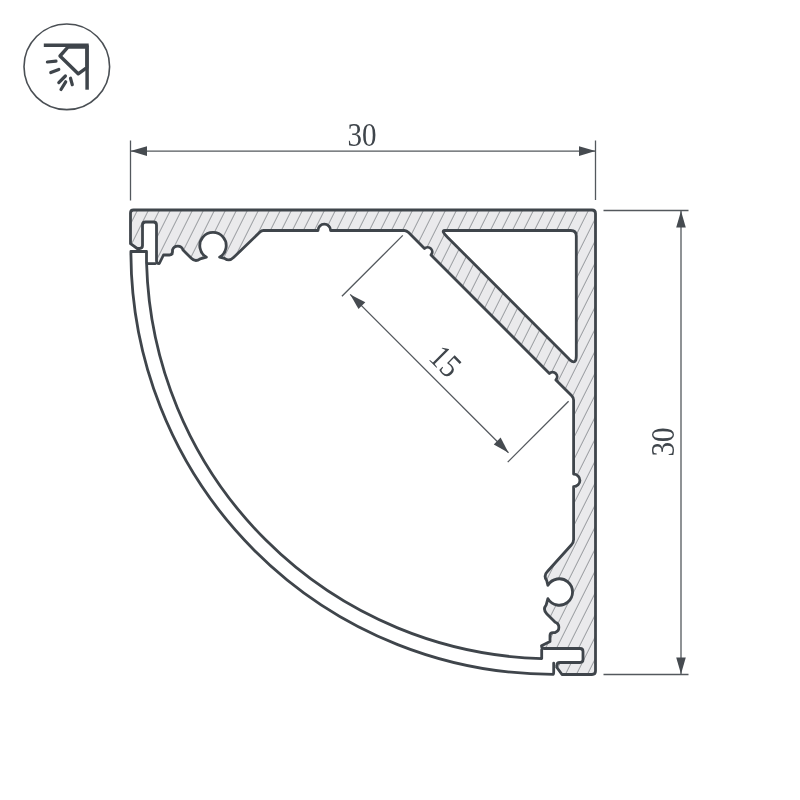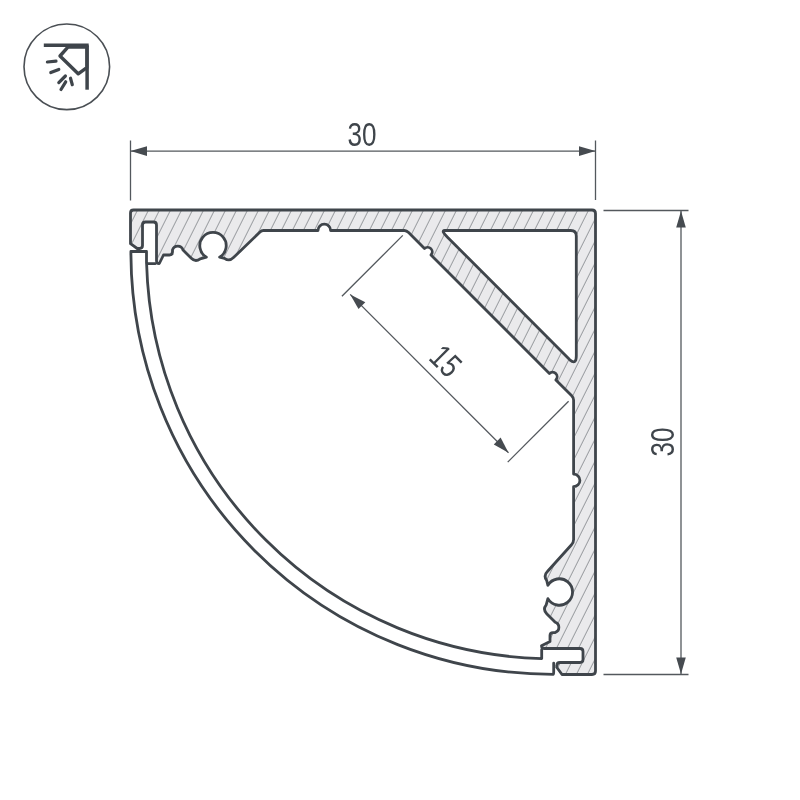--- a/index.html
+++ b/index.html
@@ -1,16 +1,16 @@
 <!DOCTYPE html>
 <html><head>
 <meta charset="utf-8">
 <style>
 html,body{margin:0;padding:0;background:#ffffff;}
-#page{width:800px;height:800px;position:relative;font-family:Liberation Sans, sans-serif;}
+#page{width:800px;height:800px;position:relative;font-family:Liberation Serif, serif;}
 svg{position:absolute;left:0;top:0;}
 </style>
 </head>
 <body>
 <div id="page">
 <svg width="800" height="800" viewBox="0 0 800 800">
 <defs>
 <pattern id="hat" width="9.84" height="9.84" patternUnits="userSpaceOnUse" patternTransform="rotate(26.57)">
 <line x1="0" y1="0" x2="0" y2="9.84" stroke="#5a5f64" stroke-width="1.1"></line>
 </pattern>

